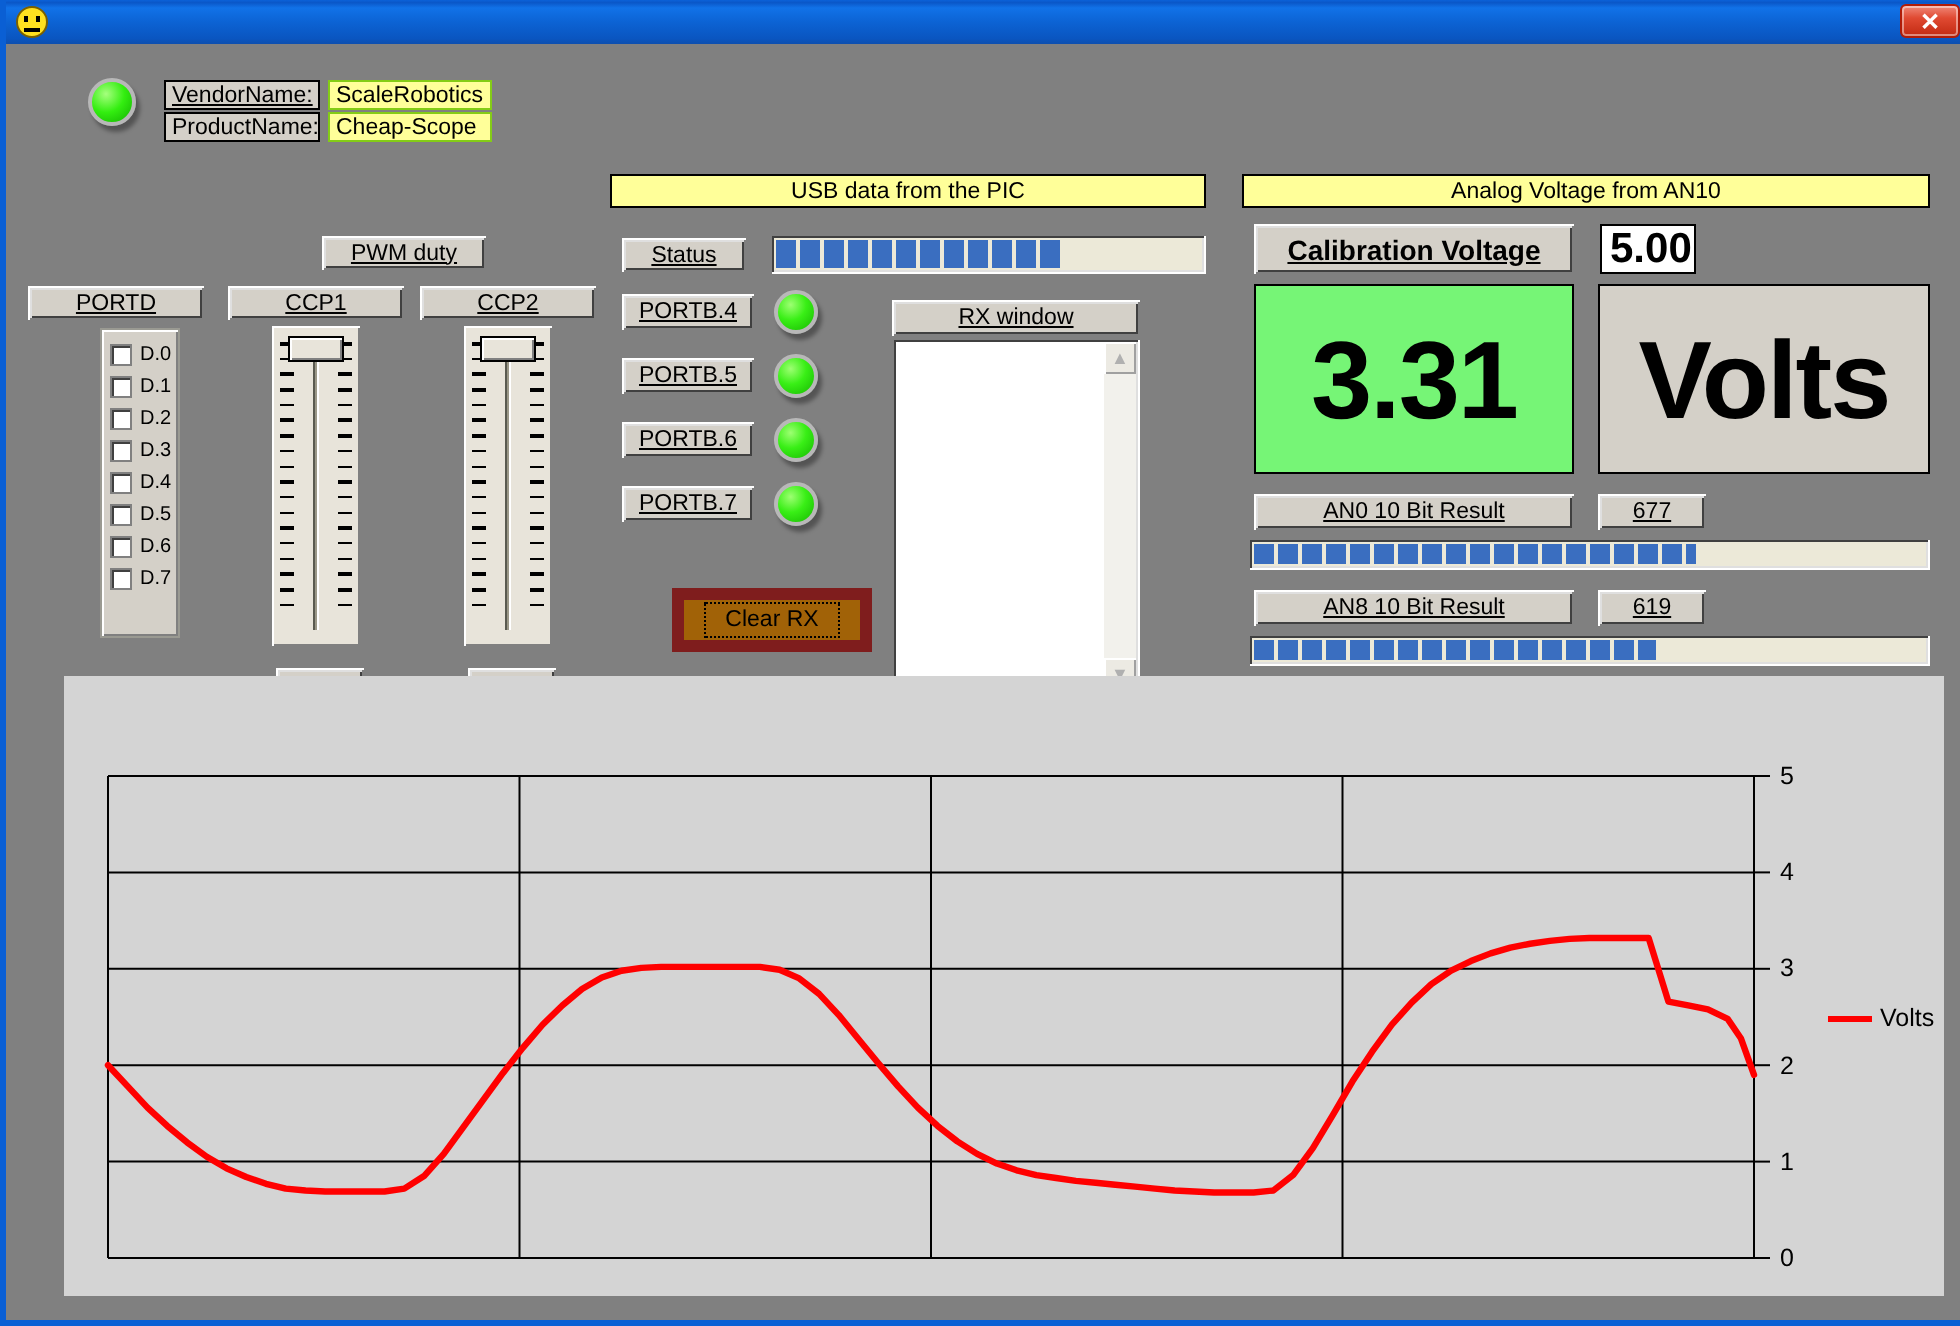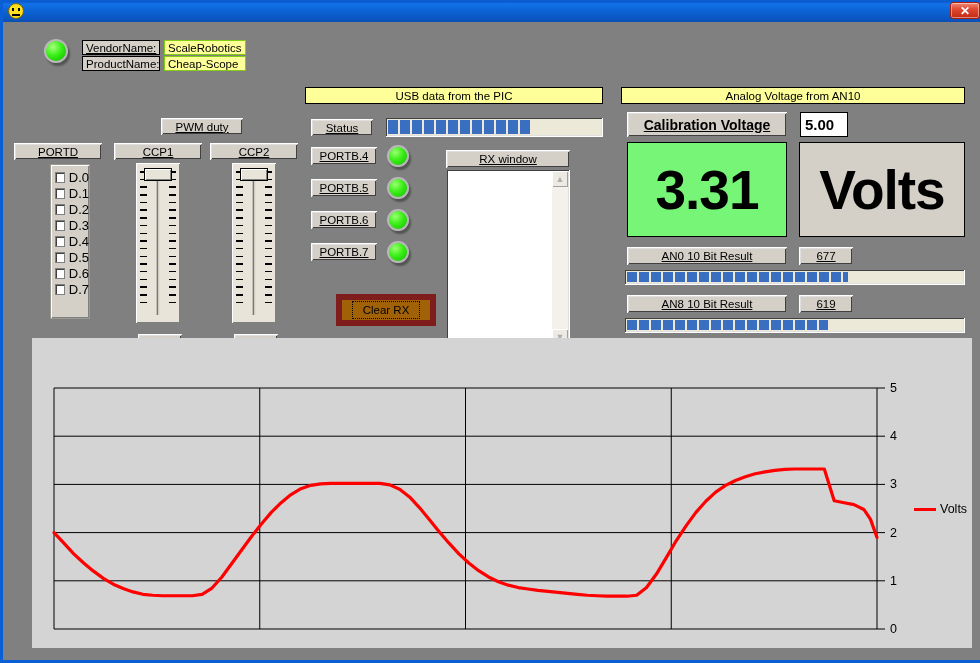--- a/index.html
+++ b/index.html
@@ -109,21 +109,21 @@
     box-shadow: inset 1px 1px 0 #fff, inset -1px -1px 0 #808080;
     border: 1px solid #9a9a92;
   }
   .cbrow { display: flex; align-items: center; height: 16px; padding-left: 4px; }
   .cbbox {
     width: 11px; height: 11px; background: #fff;
     border: 1px solid #808080;
     box-shadow: inset 1px 1px 0 #404040, inset -1px -1px 0 #fff;
     margin-right: 4px;
   }
-  .cblab { font-size: 13px; color: #000; }
+  .cblab { font-size: 10px; color: #000; }
 
   
   .slider {
     position: absolute; background: #e8e4da;
     box-shadow: inset 1px 1px 0 #fff, inset -1px -1px 0 #808080;
   }
   .slider .track {
     position: absolute; left: 50%; top: 14px; width: 3px; bottom: 8px;
     transform: translateX(-50%);
     background: #9b9888;
@@ -385,21 +385,21 @@
         <div class="sbtn" style="top:0;">▲</div>
         <div class="sbtn" style="bottom:0;">▼</div>
       </div>
     </div>
 
     <div class="banner" style="left:615px; top:65px; width:344px; height:17px;">Analog Voltage from AN10</div>
 
     <div class="lbl3d inset" style="left:621px; top:90px; width:160px; height:25px;
                 font-weight:bold; font-size:14px;">Calibration Voltage</div>
     <div class="whitebox" style="left:794px; top:90px; width:48px; height:25px;
-                font-size:15px;">5.00</div>
+                font-size:21px;">5.00</div>
 
     <div id="volt-value" style="left:621px; top:120px; width:160px; height:95px;">3.31</div>
     <div id="volt-unit" style="left:793px; top:120px; width:166px; height:95px;">Volts</div>
 
     <div class="lbl3d inset" style="left:621px; top:225px; width:160px; height:18px;">AN0 10 Bit Result</div>
     <div class="lbl3d inset" style="left:793px; top:225px; width:54px; height:18px;">677</div>
     <div class="segbar" style="left:618px; top:247px; width:341px; height:16px;">
       <div class="fill" style="width: 221.1px;"></div>
     </div>
 

